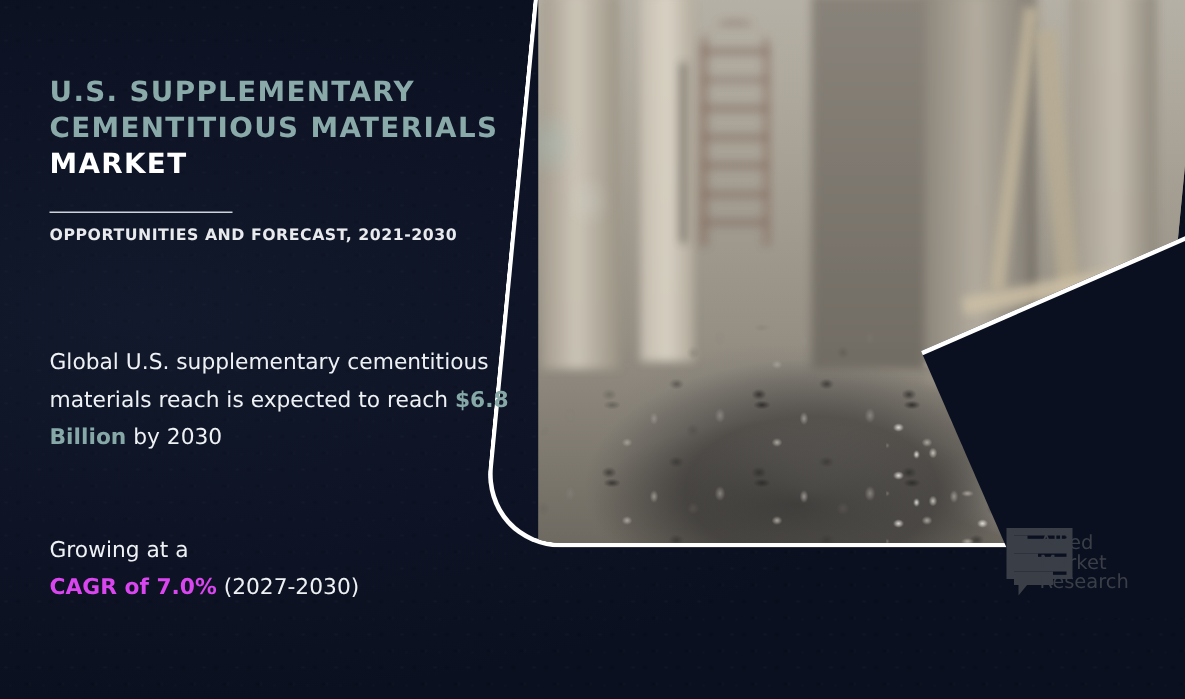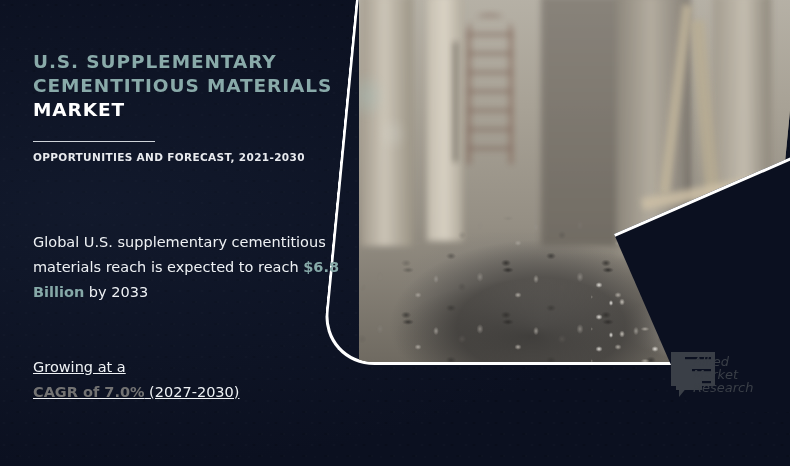--- a/index.html
+++ b/index.html
@@ -147,26 +147,26 @@
   }
 
   .blurb{
     position:absolute;left:33px;top:230px;width:330px;
     font-size:14.5px;line-height:25px;color:#eef1f4;
   }
   .blurb .hl{color:#86a9a8;font-weight:bold;}
 
   .cagr{
     position:absolute;left:33px;top:355px;width:330px;
-    font-size:14.5px;line-height:25px;color:#eef1f4;text-decoration:underline;
-  }
-  .cagr .hl{color:#737373;font-weight:bold;}
-
-  
-  .logo{position:absolute;z-index:6;left:668px;top:350px;width:112px;height:58px;font-style:italic;}
+    font-size:14.5px;line-height:25px;color:#eef1f4;
+  }
+  .cagr .hl{color:#d946ef;font-weight:bold;}
+
+  
+  .logo{position:absolute;z-index:6;left:668px;top:350px;width:112px;height:58px;}
   .logo svg{display:block;}
 </style>
 </head>
 <body>
 
 <div class="card">
 
   <div class="photo-wrap">
     <div class="photo-inner">
       <div class="photo">
@@ -195,21 +195,21 @@
     <div class="headline">
       <span>U.S. SUPPLEMENTARY</span>
       <span>CEMENTITIOUS MATERIALS</span>
       <span class="mk">MARKET</span>
     </div>
 
     <div class="subtitle">OPPORTUNITIES AND FORECAST, 2021-2030</div>
     <div class="subtitle-rule"></div>
 
     <div class="blurb">
-      <span>Global U.S. supplementary cementitious materials reach is expected to reach </span><span class="hl">$6.8 Billion</span><span> by 2033</span>
+      <span>Global U.S. supplementary cementitious materials reach is expected to reach </span><span class="hl">$6.8 Billion</span><span> by 2030</span>
     </div>
 
     <div class="cagr">
       <span>Growing at a</span><br>
       <span class="hl">CAGR of 7.0%</span><span> (2027-2030)</span>
     </div>
 
   </div>
 
   <div class="logo">

